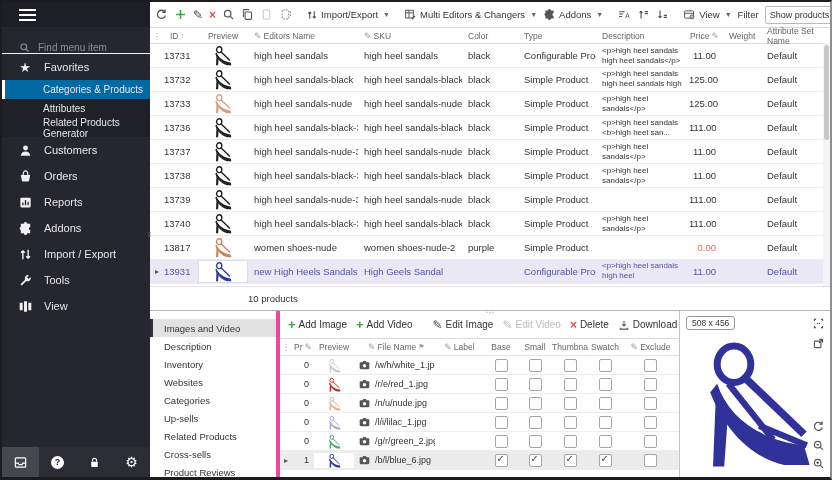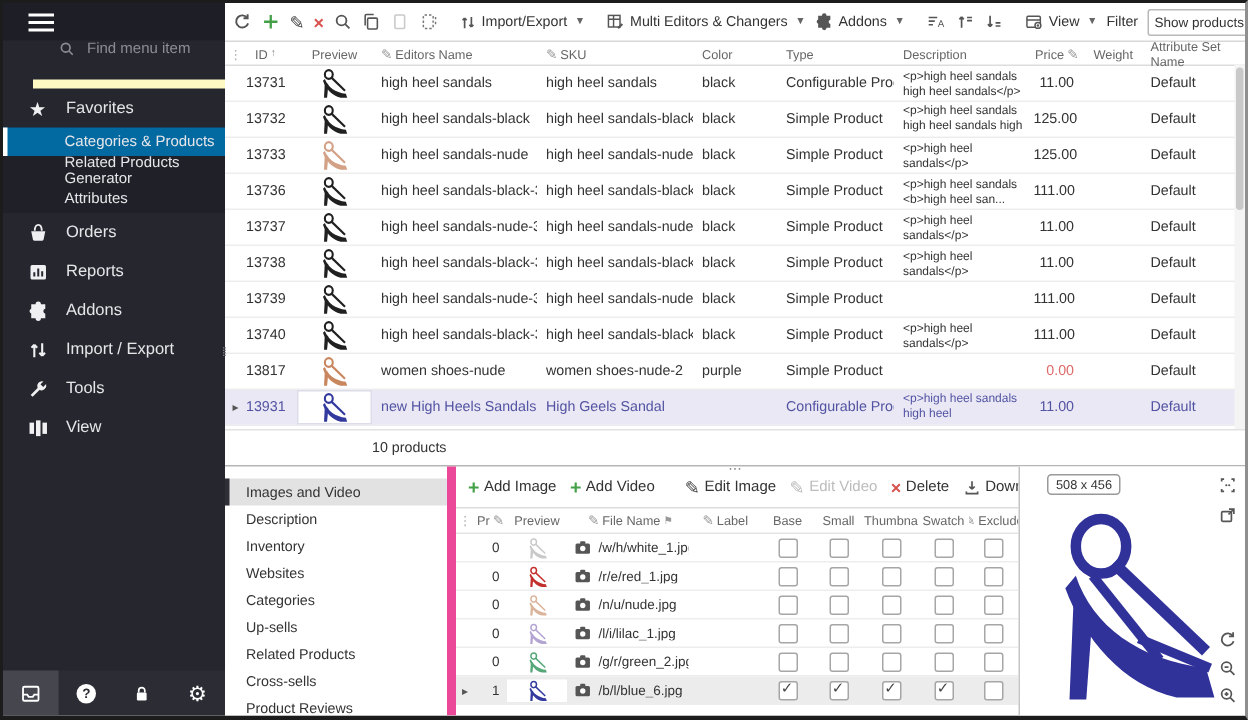--- a/index.html
+++ b/index.html
@@ -6,22 +6,22 @@
   .window{position:relative;width:832px;height:480px;background:#fff;box-sizing:border-box;
     border:2px solid #1c1c1c;border-right-color:#8f8f8f;border-bottom-width:3px;overflow:hidden;}
   svg{display:block;}
   .ic{display:inline-flex;align-items:center;justify-content:center;}
   .caret{font-size:7px;color:#666;margin-left:2px;}
 
   
   .sidebar{position:absolute;left:0;top:0;width:148px;height:100%;background:#26262e;color:#e6e6ea;}
   .sb-header{height:25px;background:#1e1e26;display:flex;align-items:center;padding-left:17px;}
   .hamburger{width:17px;height:2px;background:#fff;box-shadow:0 5px 0 #fff,0 10px 0 #fff;margin-top:-10px;}
-  .sb-search{height:26px;display:flex;align-items:flex-start;gap:8px;padding-left:17px;
-    border-bottom:6px solid #fef9c3;color:#8d8d96;font-size:10px;margin-left:20px;}
+  .sb-search{height:26px;display:flex;align-items:flex-end;gap:8px;padding-left:17px;
+    border-bottom:1px solid #fef9c3;color:#8d8d96;font-size:10px;}
   .sb-item{height:26px;display:flex;align-items:center;gap:11px;padding-left:15px;font-size:11px;cursor:default;}
   .sb-item .ic{width:16px;color:#f0f0f2;}
   .sb-sub{background:#202028;}
   .sb-subitem{height:19px;display:flex;align-items:center;padding-left:41px;font-size:10px;position:relative;}
   .sb-subitem.active{background:#0369a1;}
   .sb-subitem.active::before{content:"";position:absolute;left:0;top:0;bottom:0;width:3px;background:#fff;}
   .sb-footer{position:absolute;left:0;right:0;bottom:0;height:30px;background:#2c2c35;display:flex;align-items:center;}
   .sb-fcell{width:37px;height:100%;display:flex;align-items:center;justify-content:center;color:#fff;}
   .sb-fcell.active{background:#46464f;}
   .sb-frest{flex:1;display:flex;justify-content:space-around;align-items:center;color:#fff;}
@@ -59,21 +59,21 @@
   .pencil{font-size:9px;color:#999;}
   .gfoot{position:absolute;left:0;right:0;top:284px;height:23px;border-top:1px solid #e2e2e2;
     display:flex;align-items:center;padding-left:98px;font-size:9.5px;color:#333;}
   .vscroll{position:absolute;right:0;top:41px;width:7px;height:243px;background:#f4f4f4;}
   .vthumb{position:absolute;left:1px;right:1px;top:2px;height:95px;background:#c9c9c9;border-radius:3px;}
   .hsplit{position:absolute;left:146px;top:230px;color:#8a8a92;font-size:8px;letter-spacing:-1px;line-height:5px;width:6px;}
 
   
   .bottom{position:absolute;left:0;right:0;top:308px;bottom:0;border-top:1px solid #b5b5b5;display:flex;background:#fff;}
   .splitdots{position:absolute;left:50%;top:-1px;transform:translateX(-50%);color:#888;font-size:9px;line-height:4px;}
-  .tabs{width:154px;border-right:6px solid #ec4899;padding-top:8px;box-sizing:border-box;}
+  .tabs{width:130px;border-right:4px solid #ec4899;padding-top:8px;box-sizing:border-box;}
   .tab{height:18px;display:flex;align-items:center;padding-left:14px;font-size:9.5px;color:#333;position:relative;}
   .tab.active{background:#e2e2e2;}
   .tab.active::before{content:"";position:absolute;left:0;top:0;bottom:0;width:3px;background:#2f2f38;}
   .detail{flex:1;display:flex;flex-direction:column;min-width:0;}
   .dtoolbar{height:27px;border-bottom:1px solid #ddd;display:flex;align-items:center;gap:9px;
     padding:0 8px;font-size:10px;color:#333;white-space:nowrap;}
   .disabled{color:#bcbcbc;}
   .ihead,.irow{display:grid;grid-template-columns:12px 22px 40px 81px 49px 34px 34px 36px 34px 1fr;align-items:center;}
   .ihead{height:16px;font-size:8.5px;color:#666;border-bottom:1px solid #e4e4e4;}
   .ihead>div{display:flex;align-items:center;gap:2px;justify-content:center;overflow:hidden;}
@@ -84,21 +84,21 @@
   .iprev{display:flex;justify-content:center;}
   .iprev svg{width:17px;height:15px;}
   .ifile{display:flex;align-items:center;gap:5px;padding-left:5px;overflow:hidden;white-space:nowrap;}
   .cbwrap{display:flex;justify-content:center;}
   .cb{width:11px;height:11px;border:1px solid #a6a6a6;border-radius:2px;background:#fff;position:relative;display:inline-block;}
   .cb.checked::after{content:"✓";position:absolute;left:1px;top:-2px;font-size:10px;color:#444;}
   .ifoot{height:20px;border-top:1px solid #ddd;display:flex;align-items:center;padding-left:90px;font-size:9.5px;color:#333;}
 
   
   .preview{width:150px;border-left:1px solid #c4c4c4;position:relative;background:#fff;flex:none;}
-  .badge{position:absolute;left:18px;top:5px;border:1px solid #999;border-radius:3px;padding:1px 5px;
+  .badge{position:absolute;left:6px;top:5px;border:1px solid #999;border-radius:3px;padding:1px 5px;
     font-size:8.5px;color:#333;background:#fff;}
   .pv-ic{position:absolute;color:#555;}
   .bigshoe{position:absolute;left:11px;top:28px;width:128px;height:140px;}
 </style>
 </head>
 <body>
 
 <svg width="0" height="0" style="position:absolute">
   <symbol id="shoe" viewBox="0 0 36 36">
     <ellipse cx="11.5" cy="8" rx="4.5" ry="5" fill="none" stroke="currentColor" stroke-width="2.4"></ellipse>
@@ -136,25 +136,34 @@
     <nav>
       <div class="sb-item">
         <span class="ic" style="font-size:13px;">★</span>
         <span>Favorites</span>
       </div>
       <div class="sb-sub">
         <div class="sb-subitem active">
           <span>Categories &amp; Products</span>
         </div>
         <div class="sb-subitem">
+          <span>Attributes</span>
+        </div>
+        <div class="sb-subitem">
           <span>Related Products Generator</span>
         </div>
-        <div class="sb-subitem">
-          <span>Attributes</span>
-        </div>
+      </div>
+      <div class="sb-item">
+        <span class="ic">
+          <svg width="15" height="15" viewBox="0 0 16 16">
+              <circle cx="8" cy="5.3" r="2.6" fill="currentColor"></circle>
+              <path d="M2.9 13.6c.4-3 2.4-4.6 5.1-4.6s4.7 1.6 5.1 4.6z" fill="currentColor"></path>
+            </svg>
+        </span>
+        <span>Customers</span>
       </div>
       <div class="sb-item">
         <span class="ic">
           <svg width="15" height="15" viewBox="0 0 16 16">
               <path d="M3 6.5h10l-1.2 6a1 1 0 0 1-1 .8H5.2a1 1 0 0 1-1-.8z" fill="currentColor"></path>
               <path d="M5.5 6.3C5.5 3 7 2 8 2s2.5 1 2.5 4.3" fill="none" stroke="currentColor" stroke-width="1.3"></path>
             </svg>
         </span>
         <span>Orders</span>
       </div>

